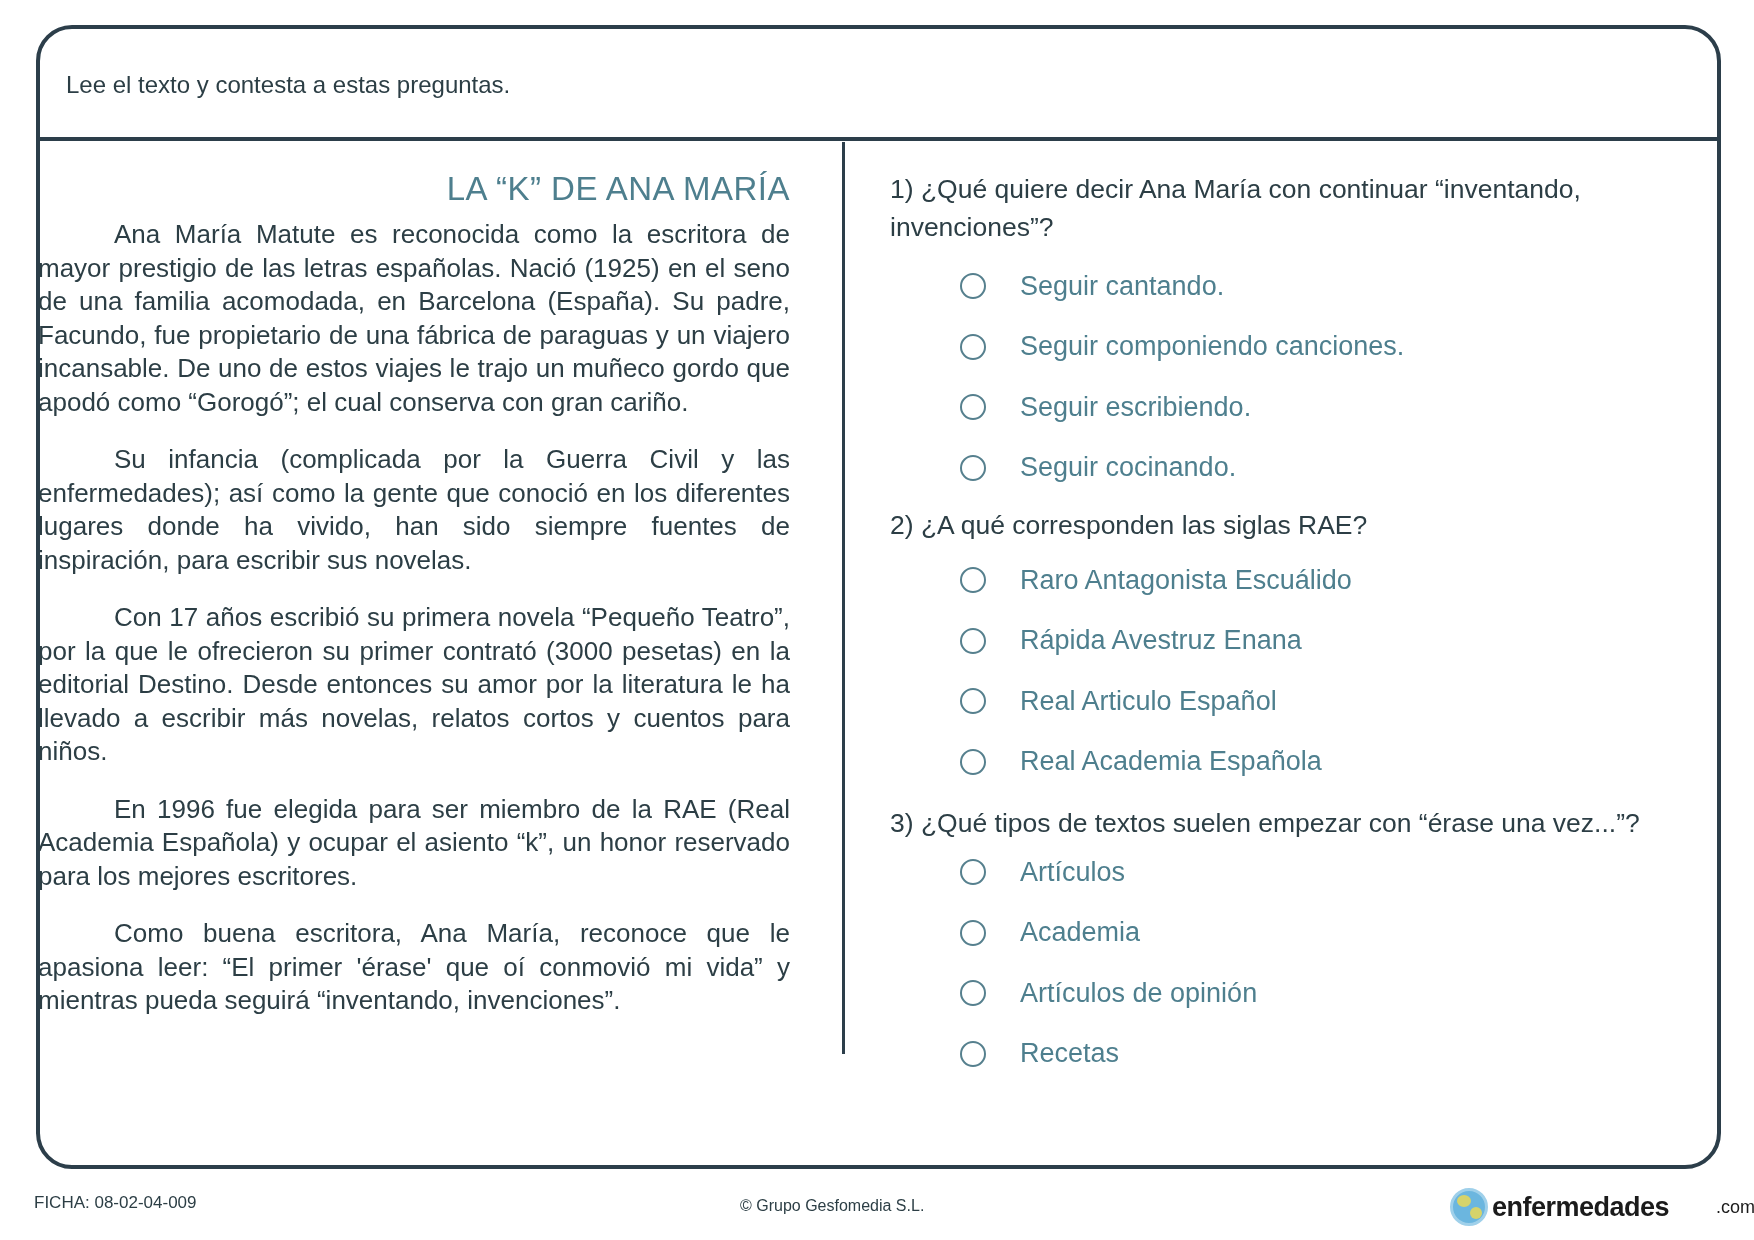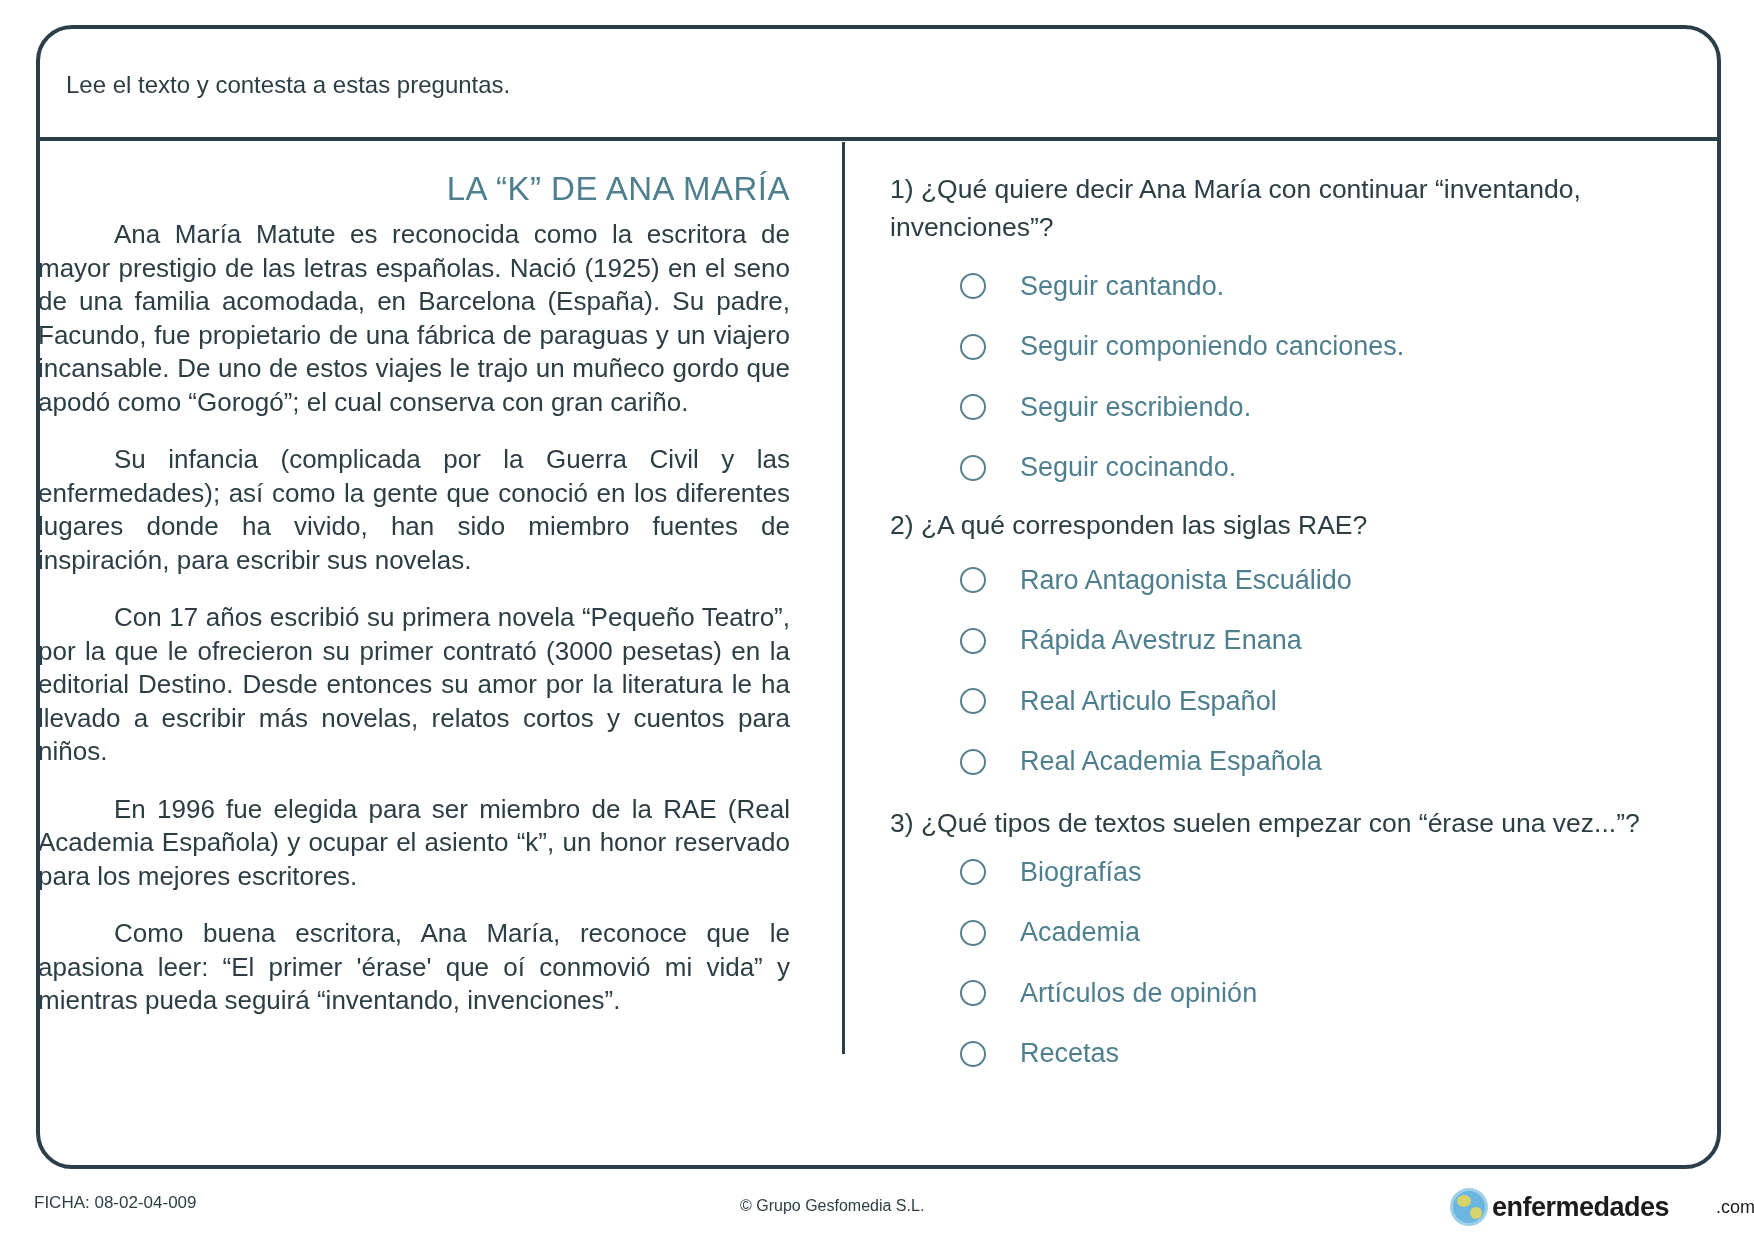--- a/index.html
+++ b/index.html
@@ -47,21 +47,21 @@
   <div class="instr-bar">
     <div class="instr">Lee el texto y contesta a estas preguntas.</div>
   </div>
 </div>
 
 <div class="divider"></div>
 
 <div class="reading">
   <div class="title">LA “K” DE ANA MARÍA</div>
   <p class="para"><span class="indent"></span><span>Ana María Matute es reconocida como la escritora de mayor prestigio de las letras españolas. Nació (1925) en el seno de una familia acomodada, en Barcelona (España). Su padre, Facundo, fue propietario de una fábrica de paraguas y un viajero incansable. De uno de estos viajes le trajo un muñeco gordo que apodó como “Gorogó”; el cual conserva con gran cariño.</span></p>
-  <p class="para"><span class="indent"></span><span>Su infancia (complicada por la Guerra Civil y las enfermedades); así como la gente que conoció en los diferentes lugares donde ha vivido, han sido miembro fuentes de inspiración, para escribir sus novelas.</span></p>
+  <p class="para"><span class="indent"></span><span>Su infancia (complicada por la Guerra Civil y las enfermedades); así como la gente que conoció en los diferentes lugares donde ha vivido, han sido siempre fuentes de inspiración, para escribir sus novelas.</span></p>
   <p class="para"><span class="indent"></span><span>Con 17 años escribió su primera novela “Pequeño Teatro”, por la que le ofrecieron su primer contrató (3000 pesetas) en la editorial Destino. Desde entonces su amor por la literatura le ha llevado a escribir más novelas, relatos cortos y cuentos para niños.</span></p>
   <p class="para"><span class="indent"></span><span>En 1996 fue elegida para ser miembro de la RAE (Real Academia Española)  y ocupar el asiento “k”, un honor reservado para los mejores escritores.</span></p>
   <p class="para"><span class="indent"></span><span>Como buena escritora, Ana María, reconoce que le apasiona leer: “El primer 'érase' que oí conmovió mi vida” y mientras pueda seguirá “inventando, invenciones”.</span></p>
 </div>
 
 <div class="questions">
   <div class="q1">
     <p class="question">1) ¿Qué quiere decir Ana María con continuar “inventando, invenciones”?</p>
     <ul class="options">
       <li class="option">
@@ -101,21 +101,21 @@
           <span class="radio"></span>
           <span class="opt-label">Real Academia Española</span>
         </li>
     </ul>
   </div>
   <div class="q3">
     <p class="question">3) ¿Qué tipos de textos suelen empezar con “érase una vez...”?</p>
     <ul class="options">
       <li class="option">
           <span class="radio"></span>
-          <span class="opt-label">Biografías</span>
+          <span class="opt-label">Artículos</span>
         </li>
       <li class="option">
           <span class="radio"></span>
           <span class="opt-label">Academia</span>
         </li>
       <li class="option">
           <span class="radio"></span>
           <span class="opt-label">Artículos de opinión</span>
         </li>
       <li class="option">

